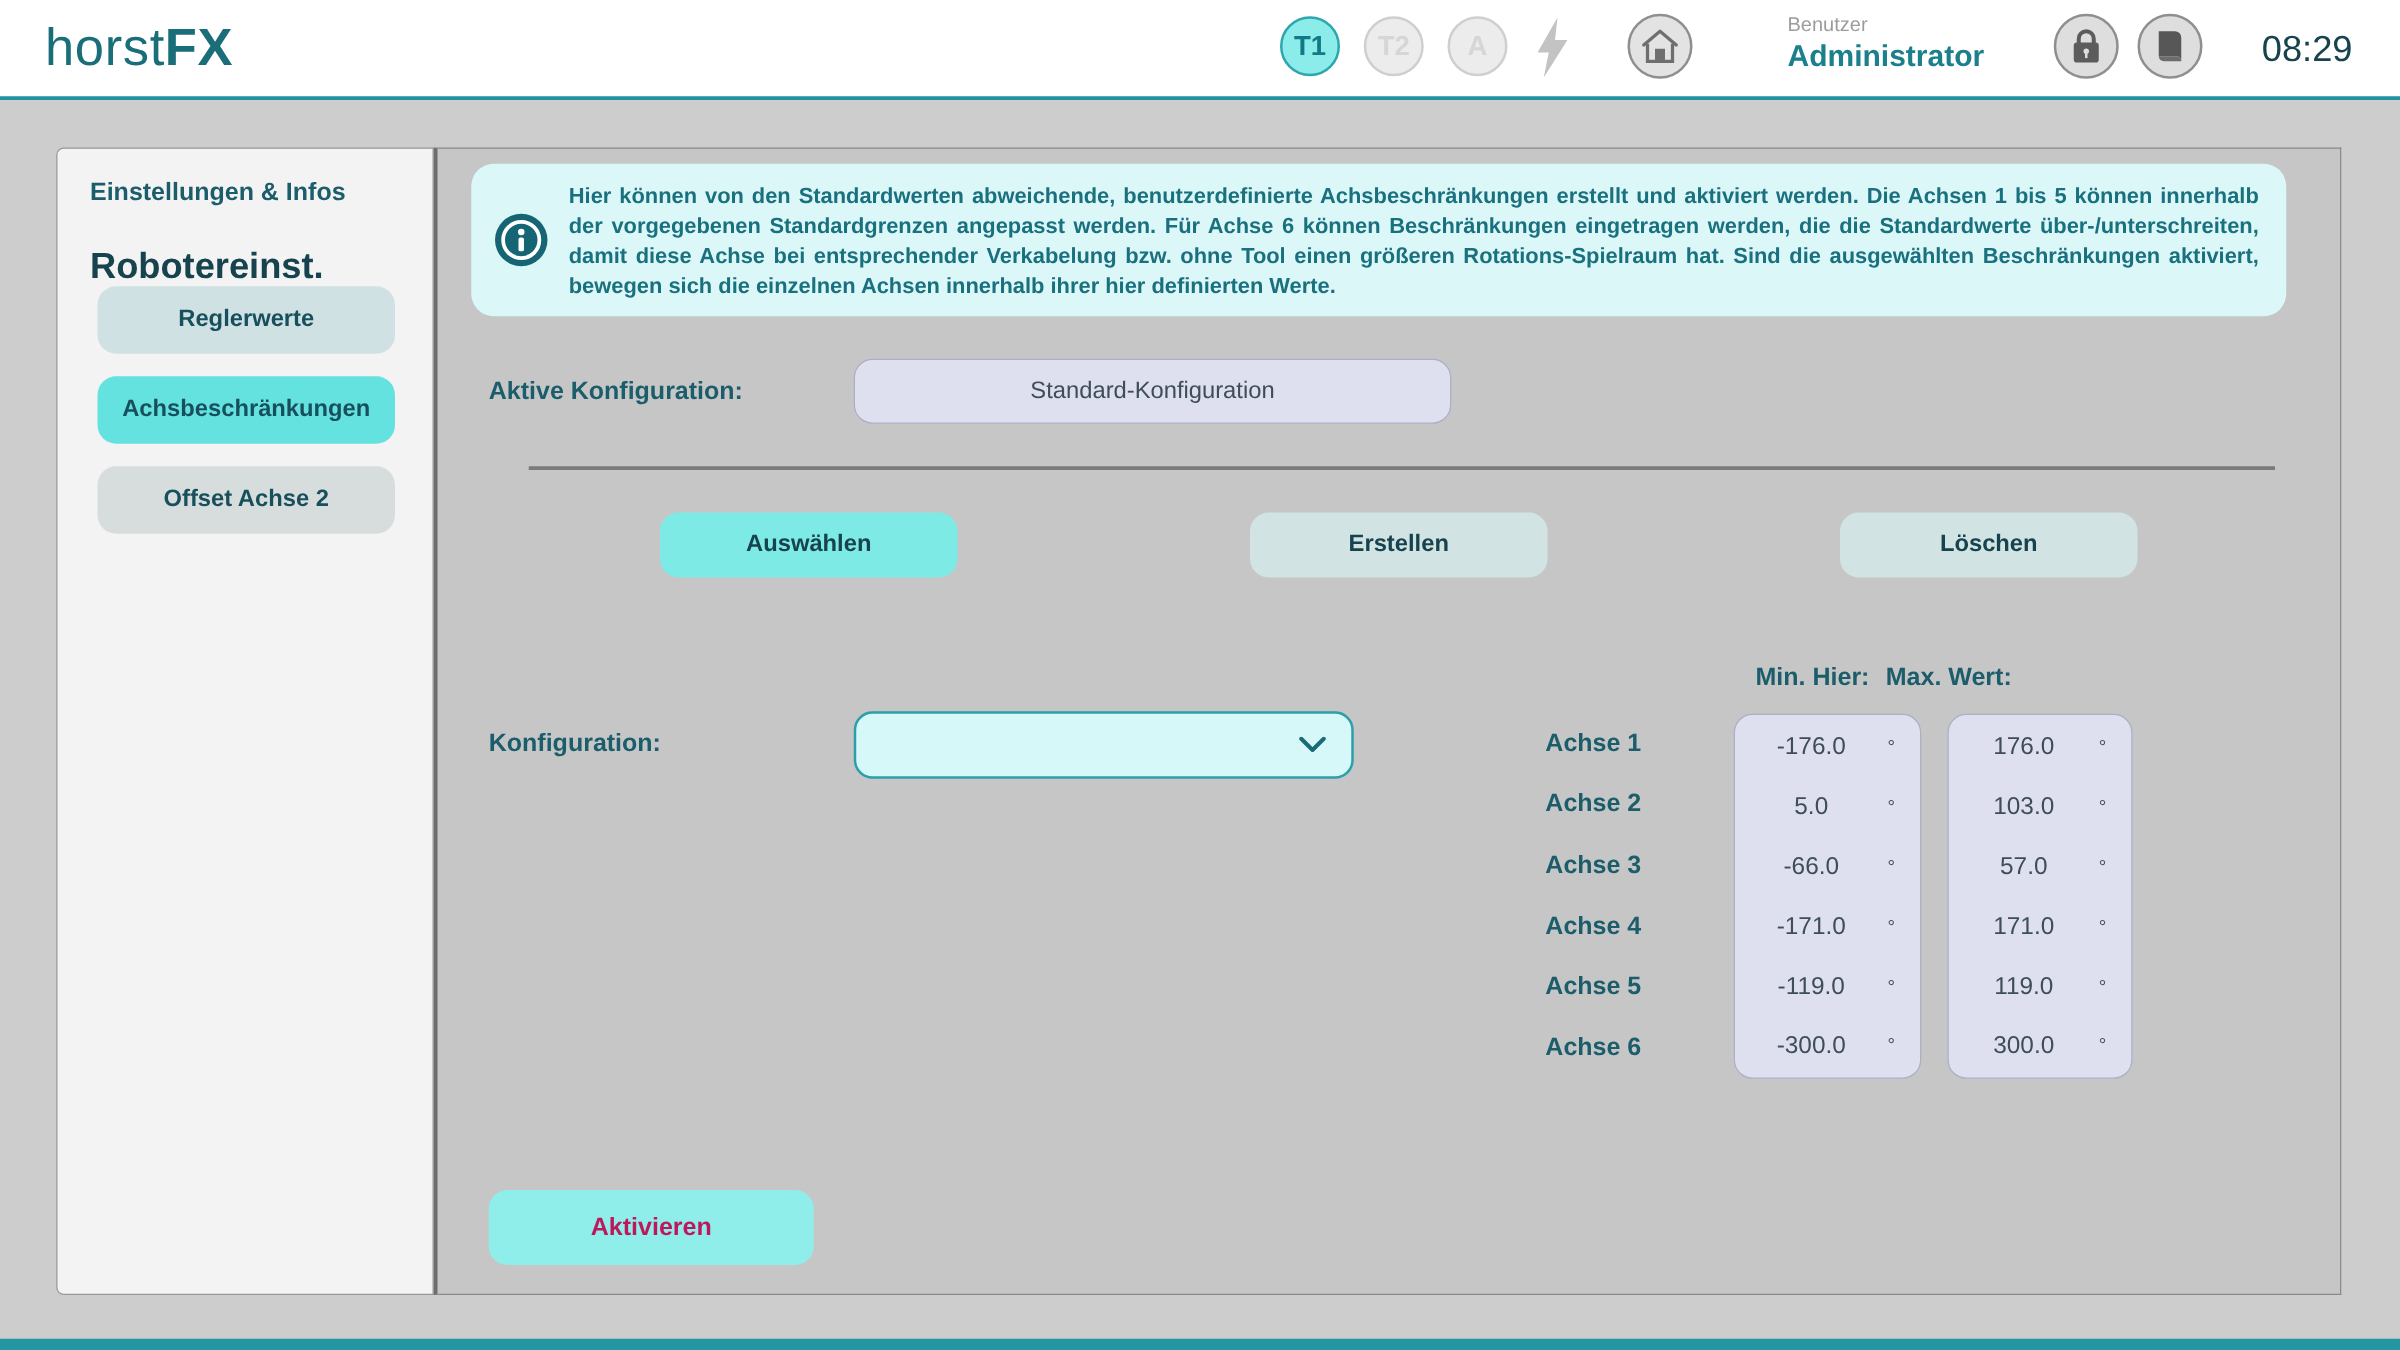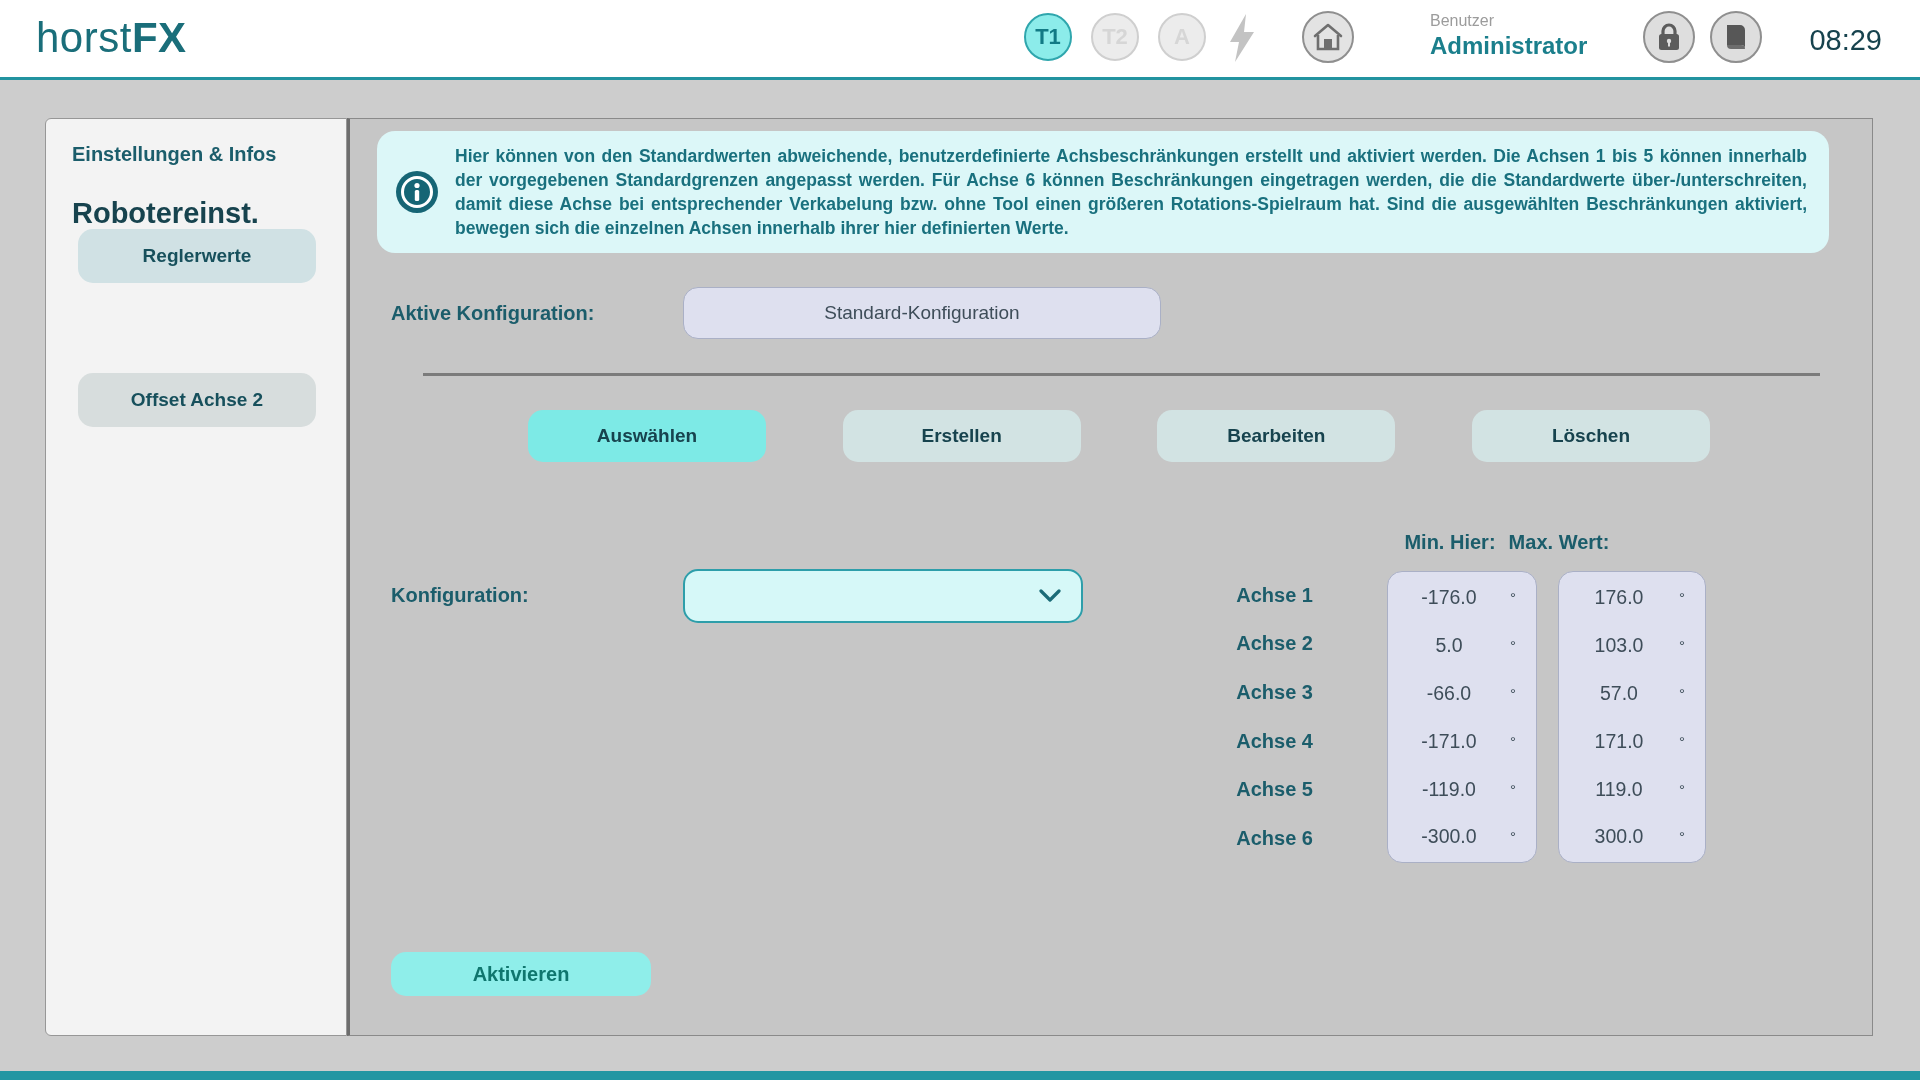--- a/index.html
+++ b/index.html
@@ -65,21 +65,21 @@
   .col-header { position:absolute; top:412px; width:150px; text-align:center; font-size:20px; font-weight:700; color:#1b5d6b; }
   .min-h { left:1025px; } .max-h { left:1134px; }
   .axis-labels { position:absolute; left:843px; top:452px; width:120px; }
   .axis-labels .al { height:48.6px; display:flex; align-items:center; justify-content:flex-end; font-size:20px; font-weight:700; color:#1b5d6b; }
   .val-box { position:absolute; top:452px; width:150px; height:292px; background:#dee0ef; border:1px solid #aab0c6; border-radius:15px; padding:2px 0; }
   .min-box { left:1025px;margin-left:12px; } .max-box { left:1208px; width:148px; }
   .val-row { height:47.8px; display:flex; align-items:center; }
   .val-row .val { flex:1; text-align:center; font-size:19.5px; color:#3e4d59; }
   .val-row .unit { width:26px; font-size:15px; color:#3e4d59; }
 
-  .activate-btn { position:absolute; left:41px; top:833px; width:260px; height:44px; border-radius:15px; background:#8feeea; display:flex; align-items:center; justify-content:center; font-size:20px; font-weight:600; color:#0f766e; cursor:pointer; }
+  .activate-btn { position:absolute; left:41px; top:833px; width:260px; height:60px; border-radius:15px; background:#8feeea; display:flex; align-items:center; justify-content:center; font-size:20px; font-weight:600; color:#be185d; cursor:pointer; }
 </style>
 </head>
 <body>
 
 <div class="screen">
 
   <div class="header">
     <div class="logo">
       <span class="lt">horst</span><span class="bd">FX</span>
     </div>
@@ -122,20 +122,21 @@
     </div>
 
     <div class="clock">08:29</div>
   </div>
 
   <div class="sidebar">
     <div class="sb-subtitle">Einstellungen &amp; Infos</div>
     <div class="sb-title">Robotereinst.</div>
 
     <div class="sb-btn inactive r1">Reglerwerte</div>
+    <div class="sb-btn active r2">Achsbeschränkungen</div>
     <div class="sb-btn inactive r3">Offset Achse 2</div>
 
   </div>
 
   <div class="main">
 
     <div class="info-box">
       <svg class="info-icon" width="44" height="44" viewBox="0 0 44 44">
         <circle cx="22" cy="22" r="21" fill="#166575"></circle>
         <circle cx="22" cy="22" r="14.5" fill="none" stroke="#ffffff" stroke-width="3"></circle>
@@ -146,21 +147,20 @@
     </div>
 
     <div class="label lbl-active-cfg">Aktive Konfiguration:</div>
     <div class="cfg-display">Standard-Konfiguration</div>
 
     <div class="divider"></div>
 
     <div class="tabs">
       <div class="tab active">Auswählen</div>
       <div class="tab inactive">Erstellen</div>
-      <div class="tab inactive">Bearbeiten</div>
       <div class="tab inactive">Löschen</div>
     </div>
 
     <div class="label lbl-config">Konfiguration:</div>
 
     <div class="dropdown">
       <div class="value"></div>
       <svg width="22" height="14" viewBox="0 0 22 14">
         <path d="M2 2 L11 11 L20 2" fill="none" stroke="#1b6b77" stroke-width="3.2" stroke-linecap="round" stroke-linejoin="round"></path>
       </svg>

